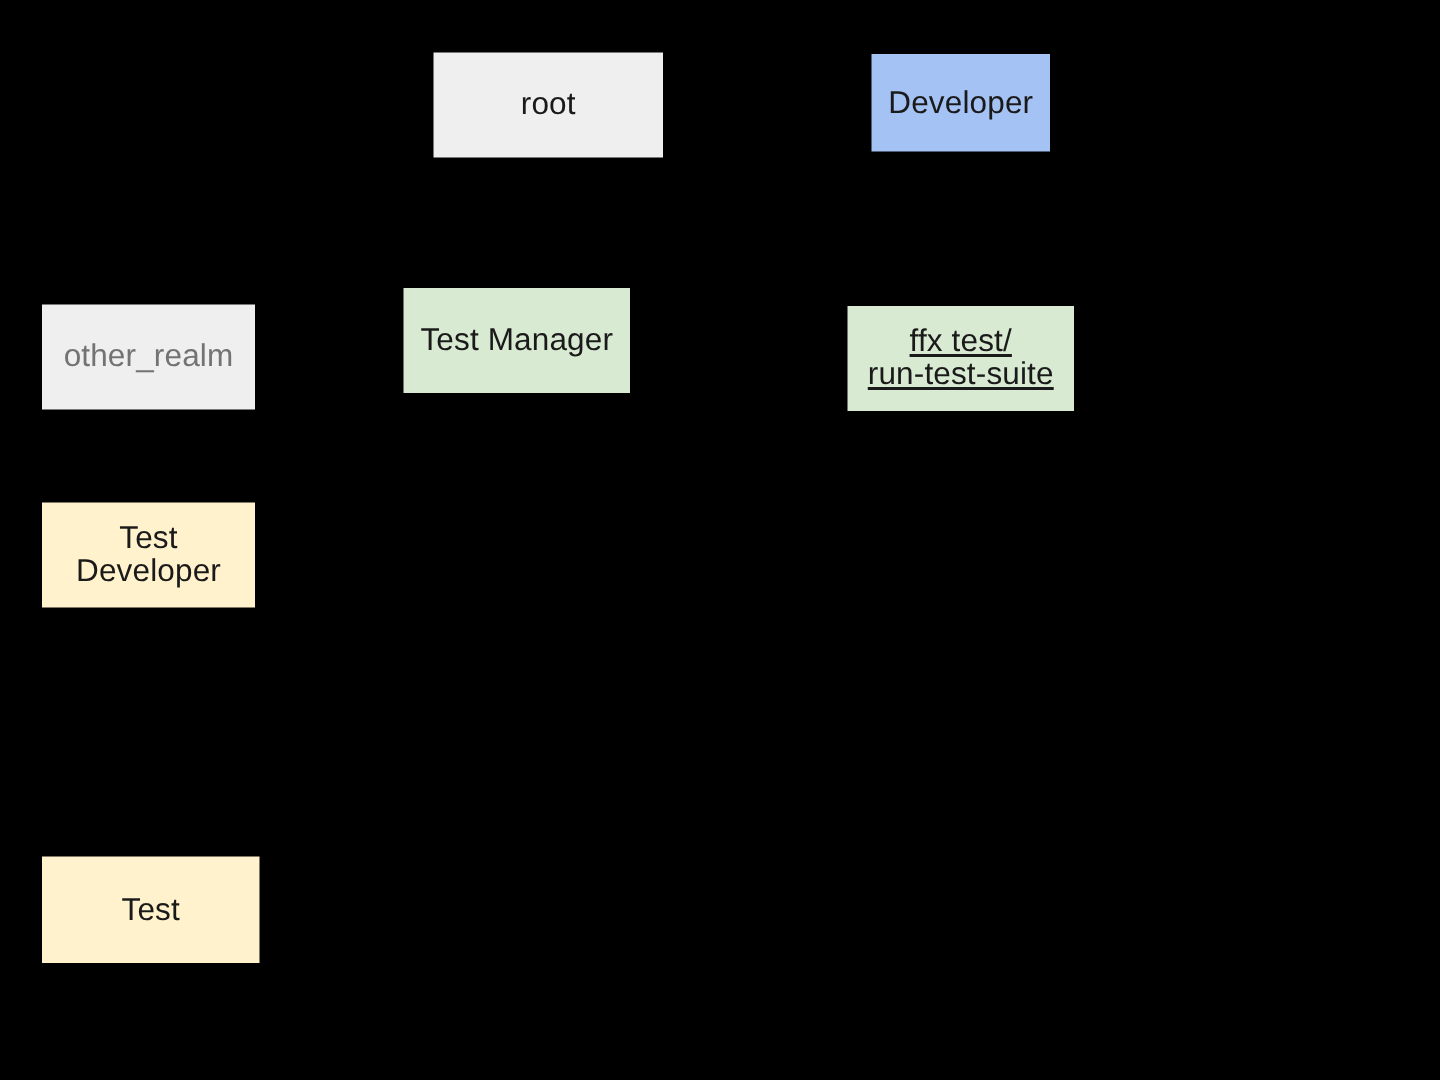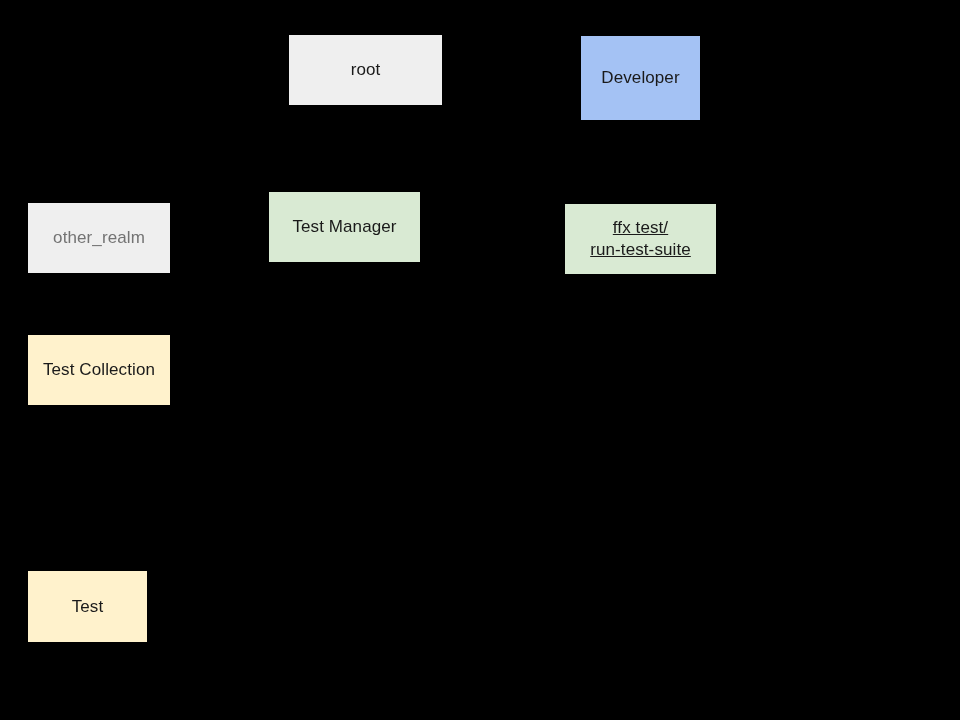--- a/index.html
+++ b/index.html
@@ -17,33 +17,33 @@
     font-family: "Liberation Sans", sans-serif;
   }
   .node {
     position: absolute;
     box-sizing: border-box;
     display: flex;
     align-items: center;
     justify-content: center;
     text-align: center;
     color: #1a1a1a;
-    font-size: 17px;
+    font-size: 21px;
     line-height: 22px;
     font-weight: 400;
     letter-spacing: 0.1px;
     white-space: pre-line;
     padding: 2px 4px;
   }
 </style>
 </head>
 <body>
 
 <div id="canvas" style="width: 960px; height: 720px; background: rgb(0, 0, 0);">
     <div class="node" style="left: 289px; top: 35px; width: 153px; height: 70px; background: rgb(239, 239, 239); color: rgb(26, 26, 26);">root</div>
-    <div class="node" style="left: 581px; top: 36px; width: 119px; height: 84px; background: rgb(164, 194, 244); color: rgb(26, 26, 26);">Developer</div>
+    <div class="node" style="left: 581px; top: 36px; width: 119px; height: 65px; background: rgb(164, 194, 244); color: rgb(26, 26, 26);">Developer</div>
     <div class="node" style="left: 28px; top: 203px; width: 142px; height: 70px; background: rgb(239, 239, 239); color: #737373;">other_realm</div>
     <div class="node" style="left: 269px; top: 192px; width: 151px; height: 70px; background: rgb(217, 234, 211); color: rgb(26, 26, 26);">Test Manager</div>
     <div class="node" style="left: 565px; top: 204px; width: 151px; height: 70px; background: rgb(217, 234, 211); color: rgb(26, 26, 26); text-decoration: underline;">ffx test/
 run-test-suite</div>
-    <div class="node" style="left: 28px; top: 335px; width: 142px; height: 70px; background: rgb(255, 242, 204); color: rgb(26, 26, 26);">Test Collection</div>
-    <div class="node" style="left: 28px; top: 571px; width: 119px; height: 71px; background: rgb(255, 242, 204); color: rgb(26, 26, 26);">Test</div>
+    <div class="node" style="left: 28px; top: 335px; width: 142px; height: 70px; background: rgb(255, 242, 204); color: rgb(26, 26, 26);">Test Developer</div>
+    <div class="node" style="left: 28px; top: 571px; width: 145px; height: 71px; background: rgb(255, 242, 204); color: rgb(26, 26, 26);">Test</div>
   </div>
 
 </body></html>

